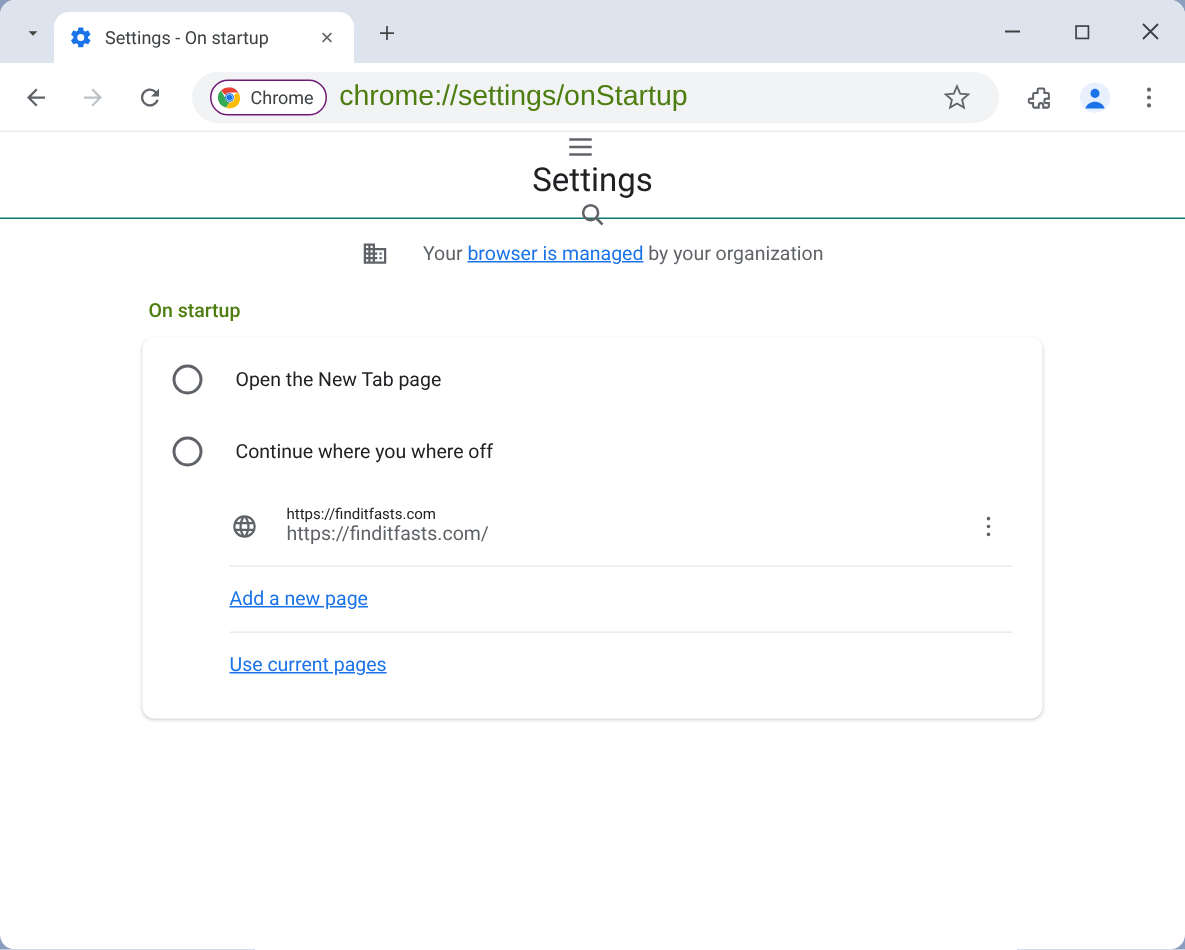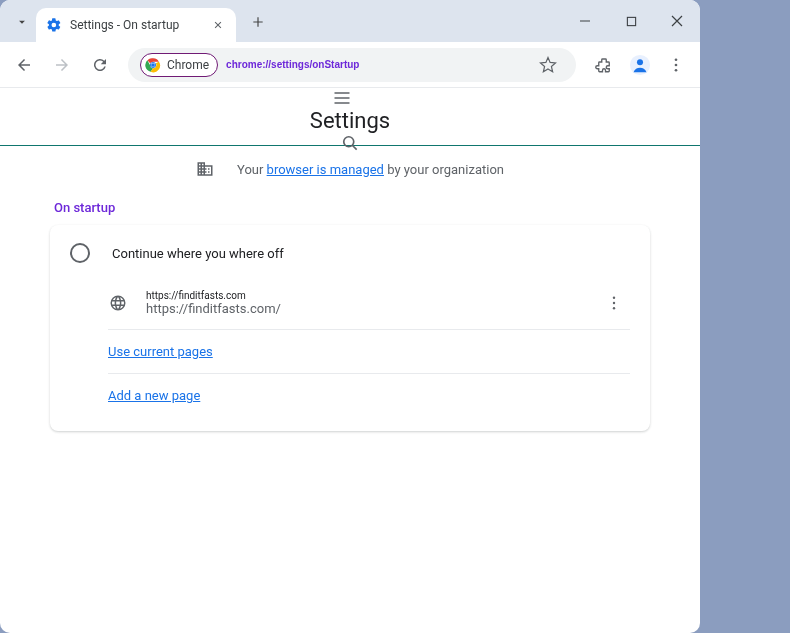--- a/index.html
+++ b/index.html
@@ -1,54 +1,54 @@
 <!DOCTYPE html>
 <html><head>
 <meta charset="utf-8">
 <style>
 * { box-sizing: border-box; margin: 0; padding: 0; }
 body { font-family: "Segoe UI", Roboto, Arial, sans-serif; font-size: 13px; color: #202124; background: #8b9dbf; width: 790px; height: 633px; overflow: hidden; }
 
-.window { background: #fff; border-radius: 10px; width: 700px; height: 633px; overflow: hidden; position: relative; }
+.window { background: #fff; border-radius: 10px; width: 790px; height: 633px; overflow: hidden; position: relative; }
 
 
 .titlebar { background: #dde4ee; height: 42px; display: flex; align-items: flex-end; padding-left: 8px; }
 .tab-dropdown { width: 28px; height: 28px; display:flex; align-items:center; justify-content:center; margin-bottom: 6px; color:#444; }
 .tab { background: #fff; border-radius: 10px 10px 0 0; height: 34px; display: flex; align-items: center; padding: 0 10px; min-width: 200px; max-width: 210px; margin-bottom: 0; }
 .tab .favicon { width: 16px; height: 16px; margin-right: 8px; flex-shrink:0; }
 .tab-title { flex: 1; font-size: 12px; color: #3c4043; white-space: nowrap; overflow: hidden; text-overflow: ellipsis; }
 .tab-close { width: 16px; height:16px; color:#5f6368; display:flex; align-items:center; justify-content:center; }
 .new-tab { width: 28px; height:28px; display:flex; align-items:center; justify-content:center; margin-left:8px; margin-bottom:6px; color:#444; }
 .win-controls { margin-left:auto; display:flex; height:42px; }
 .win-btn { width:46px; display:flex; align-items:center; justify-content:center; color:#3c4043; }
 
 
 .toolbar { height: 46px; background:#fff; display:flex; align-items:center; padding: 0 8px; gap:6px; border-bottom: 1px solid #e8eaed; }
 .nav-btn { width:32px; height:32px; border-radius:16px; display:flex; align-items:center; justify-content:center; color:#5f6368; }
 .nav-btn.disabled { color:#bdc1c6; }
 .omnibox { flex:1; height:34px; background:#f1f3f4; border-radius:17px; display:flex; align-items:center; padding:0 12px; gap:8px; margin: 0 6px; }
 .omnibox .chip { height:24px; border-radius:12px; background:#fff; border:1px solid #701a75; display:flex; align-items:center; padding:0 8px 0 4px; gap:6px; font-size:12px; color:#3c4043; }
 .omnibox .chip svg { width:16px; height:16px;}
-.omnibox input { border:none; background:transparent; outline:none; font-size:10px; color:#6d28d9; flex:1;font-weight:bold; }
+.omnibox input { border:none; background:transparent; outline:none; font-size:19px; color:#4d7c0f; flex:1; }
 .tb-icon { width:32px; height:32px; display:flex; align-items:center; justify-content:center; color:#5f6368; border-radius:16px;}
 .avatar { width:28px; height:28px; border-radius:14px; display:flex; align-items:center; justify-content:center; }
 
 
 .settings-header { height: 58px; display:flex; align-items:center; padding: 0 28px; border-bottom: 1px solid #0f766e; flex-direction: column; }
 .hamburger { width:24px; height:24px; color:#5f6368; display:flex; align-items:center; justify-content:center; margin-right: 16px;}
 .settings-title { font-size: 22px; color:#202124; font-weight: 400; flex:1; }
 .search-btn { width:36px; height:36px; display:flex; align-items:center; justify-content:center; color:#5f6368; }
 
 
 .content { padding: 14px 0 0 0; }
 .managed-banner { display:flex; align-items:center; justify-content:center; gap:23px; font-size:13px; color:#5f6368; margin-bottom: 22px; }
 .managed-banner a { color:#1a73e8; text-decoration: underline; }
 
 .section-container { width: 600px; margin: 0 auto; }
-.section-label { font-size: 13px; color:#6d28d9; font-weight:500; margin-bottom: 10px; padding-left: 4px;}
+.section-label { font-size: 13px; color:#4d7c0f; font-weight:500; margin-bottom: 10px; padding-left: 4px;}
 .card { background:#fff; border-radius: 8px; box-shadow: 0 1px 2px rgba(60,64,67,.15), 0 1px 3px rgba(60,64,67,.1); padding: 4px 0 14px 0; margin-bottom: 20px;}
 
 .radio-row { display:flex; align-items:center; height:48px; padding: 0 20px; cursor:pointer; }
 .radio { width:20px; height:20px; border:2px solid #5f6368; border-radius:50%; margin-right: 22px; flex-shrink:0; position:relative; }
 .radio.selected { border-color:#1a73e8; }
 .radio.selected::after { content:''; position:absolute; top:3px; left:3px; width:10px; height:10px; background:#1a73e8; border-radius:50%; }
 .radio-label { font-size:13px; color:#202124; }
 
 .sub-section { margin-left: 58px; margin-right: 20px; }
 .page-entry { display:flex; align-items:center; padding: 10px 0; border-bottom: 1px solid #e8eaed; }
@@ -188,20 +188,24 @@
         </svg>
       <span>
         <span>Your </span><a href="#">browser is managed</a><span> by your organization</span>
       </span>
     </div>
 
     <div class="section-container">
       <div class="section-label">On startup</div>
       <div class="card">
 
+        <div class="radio-row">
+          <div class="radio"></div>
+          <span class="radio-label">Open the New Tab page</span>
+        </div>
 
         <div class="radio-row">
           <div class="radio"></div>
           <span class="radio-label">Continue where you where off</span>
         </div>
 
 
         <div class="sub-section">
           <div class="page-entry">
             <div class="page-icon">
@@ -216,24 +220,24 @@
             <div class="more-btn">
               <svg width="18" height="18" viewBox="0 0 24 24">
                   <circle cx="12" cy="5" r="1.6" fill="currentColor"></circle>
                   <circle cx="12" cy="12" r="1.6" fill="currentColor"></circle>
                   <circle cx="12" cy="19" r="1.6" fill="currentColor"></circle>
                 </svg>
             </div>
           </div>
 
           <div class="action-link">
+            <a>Add a new page</a>
+          </div>
+          <div class="action-link">
             <a>Use current pages</a>
           </div>
-          <div class="action-link">
-            <a>Add a new page</a>
-          </div>
         </div>
 
       </div>
     </div>
   </div>
 
 </div>
 
 </body></html>

